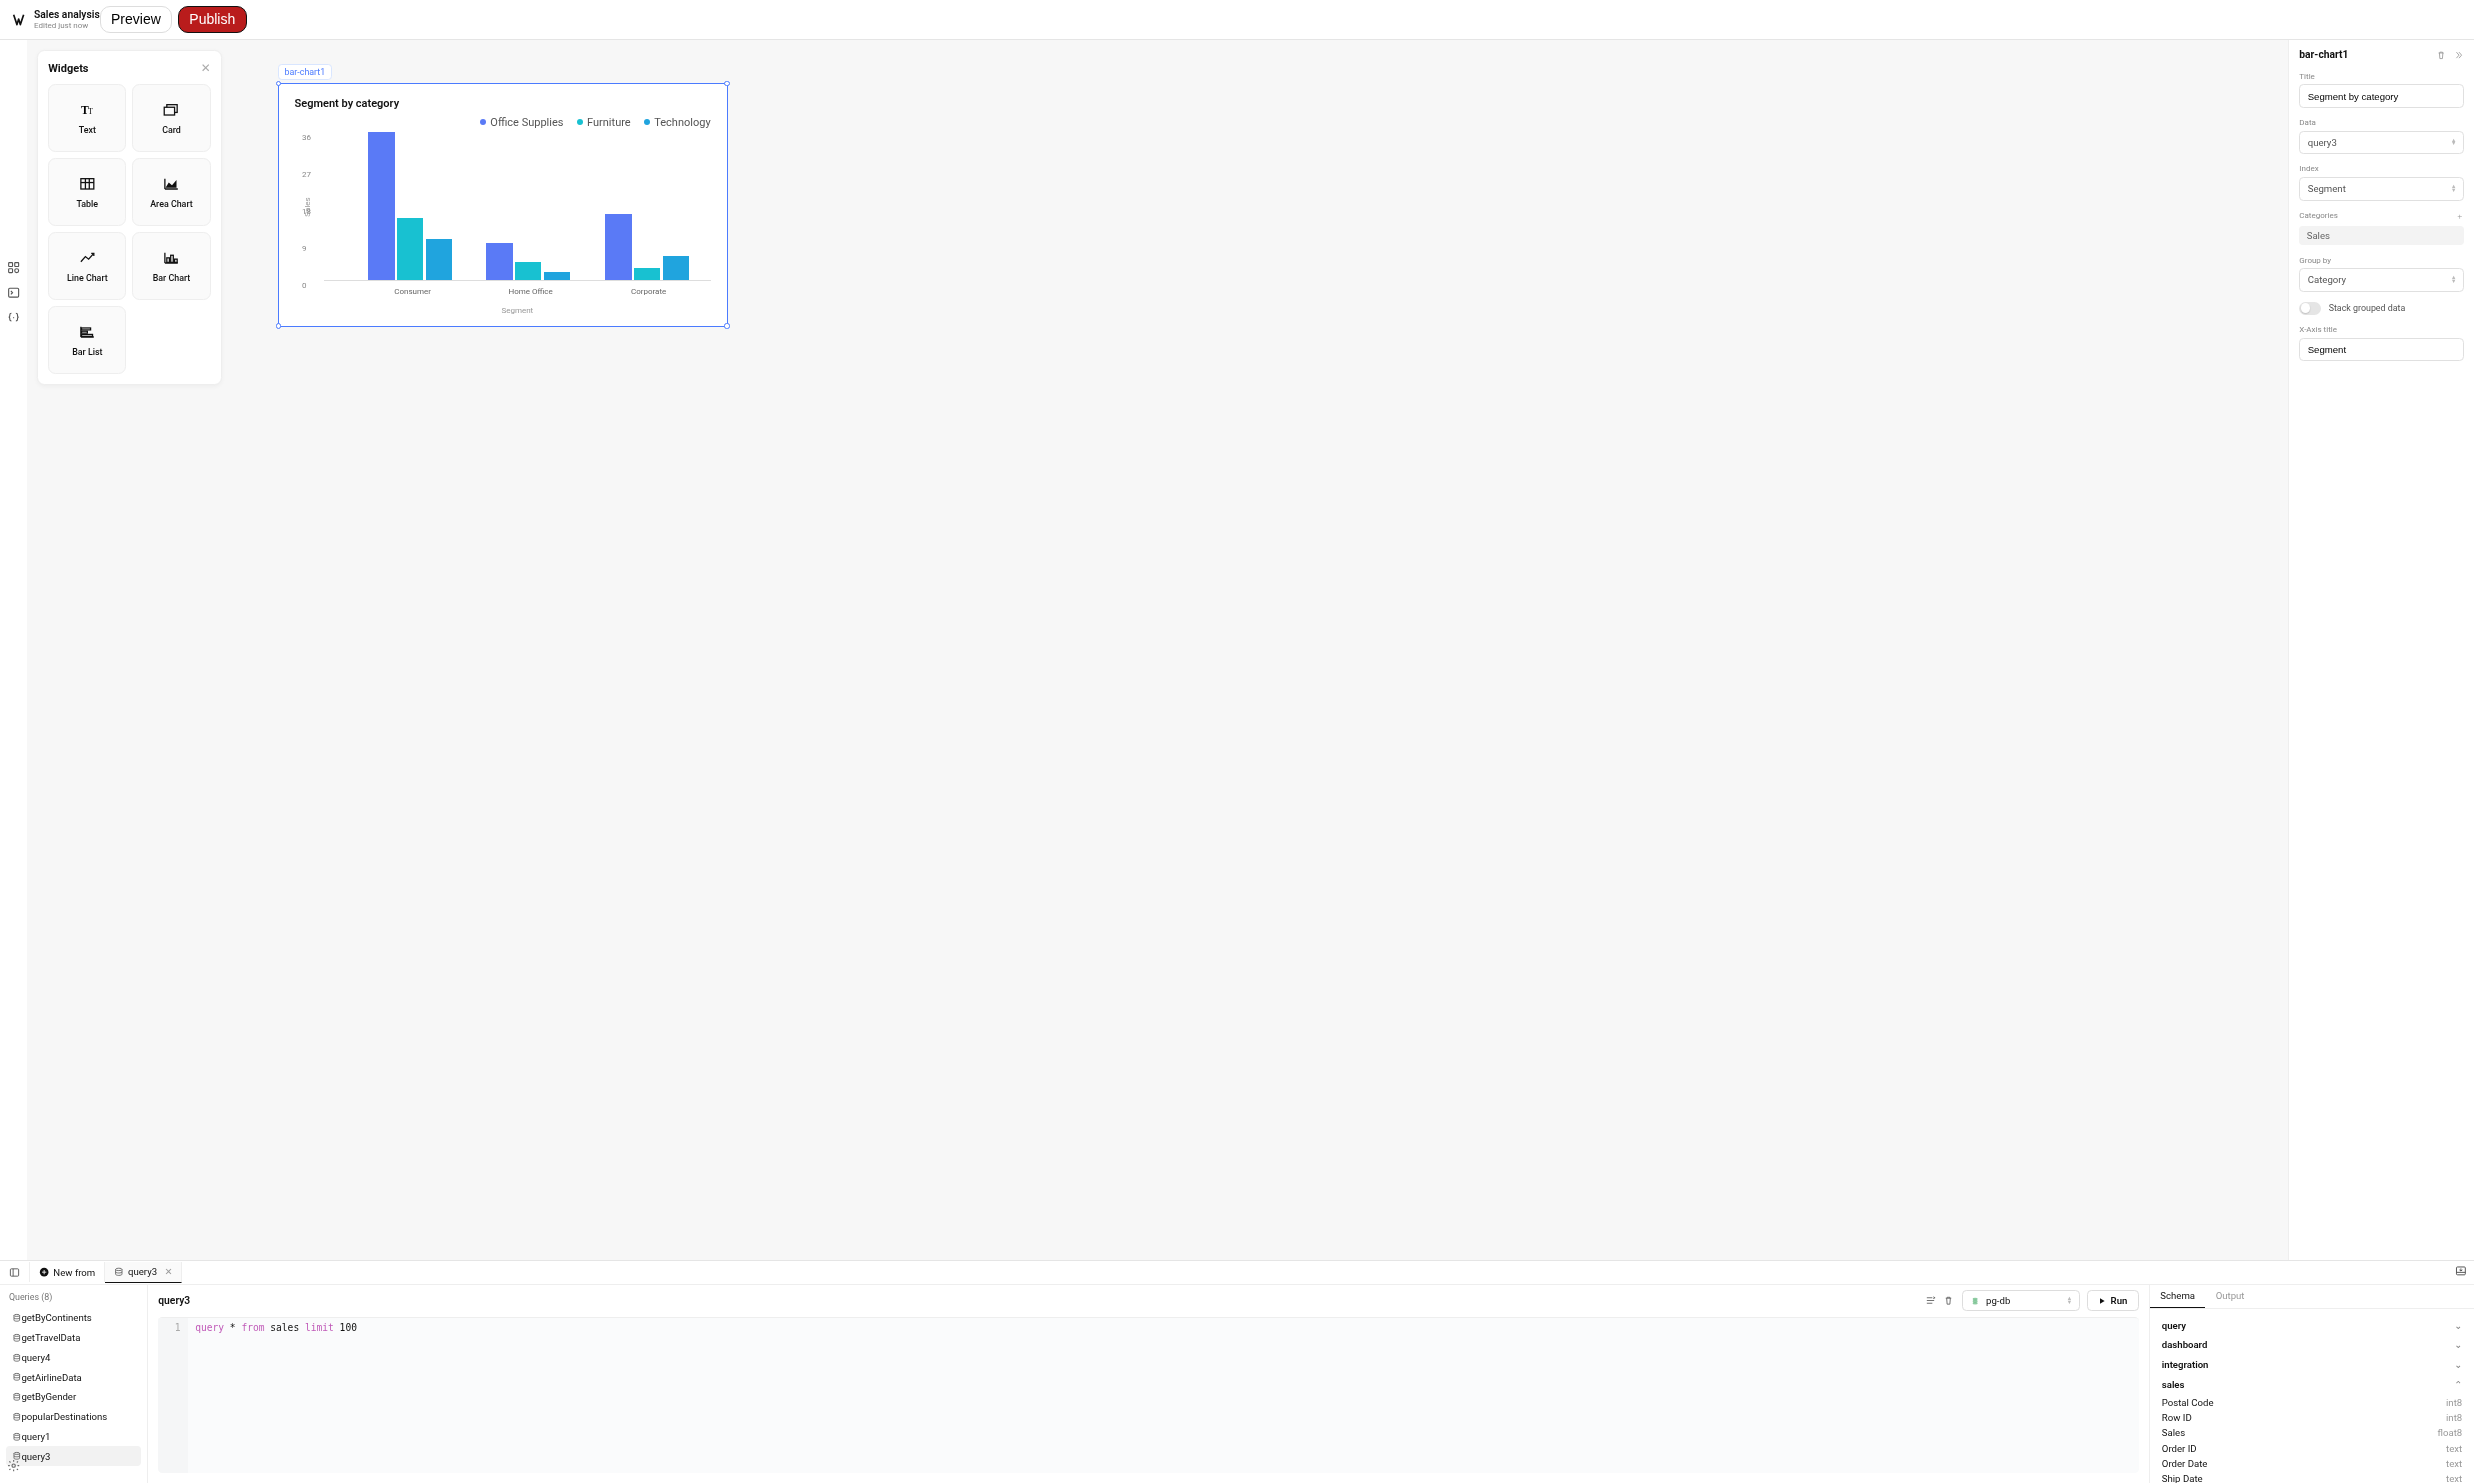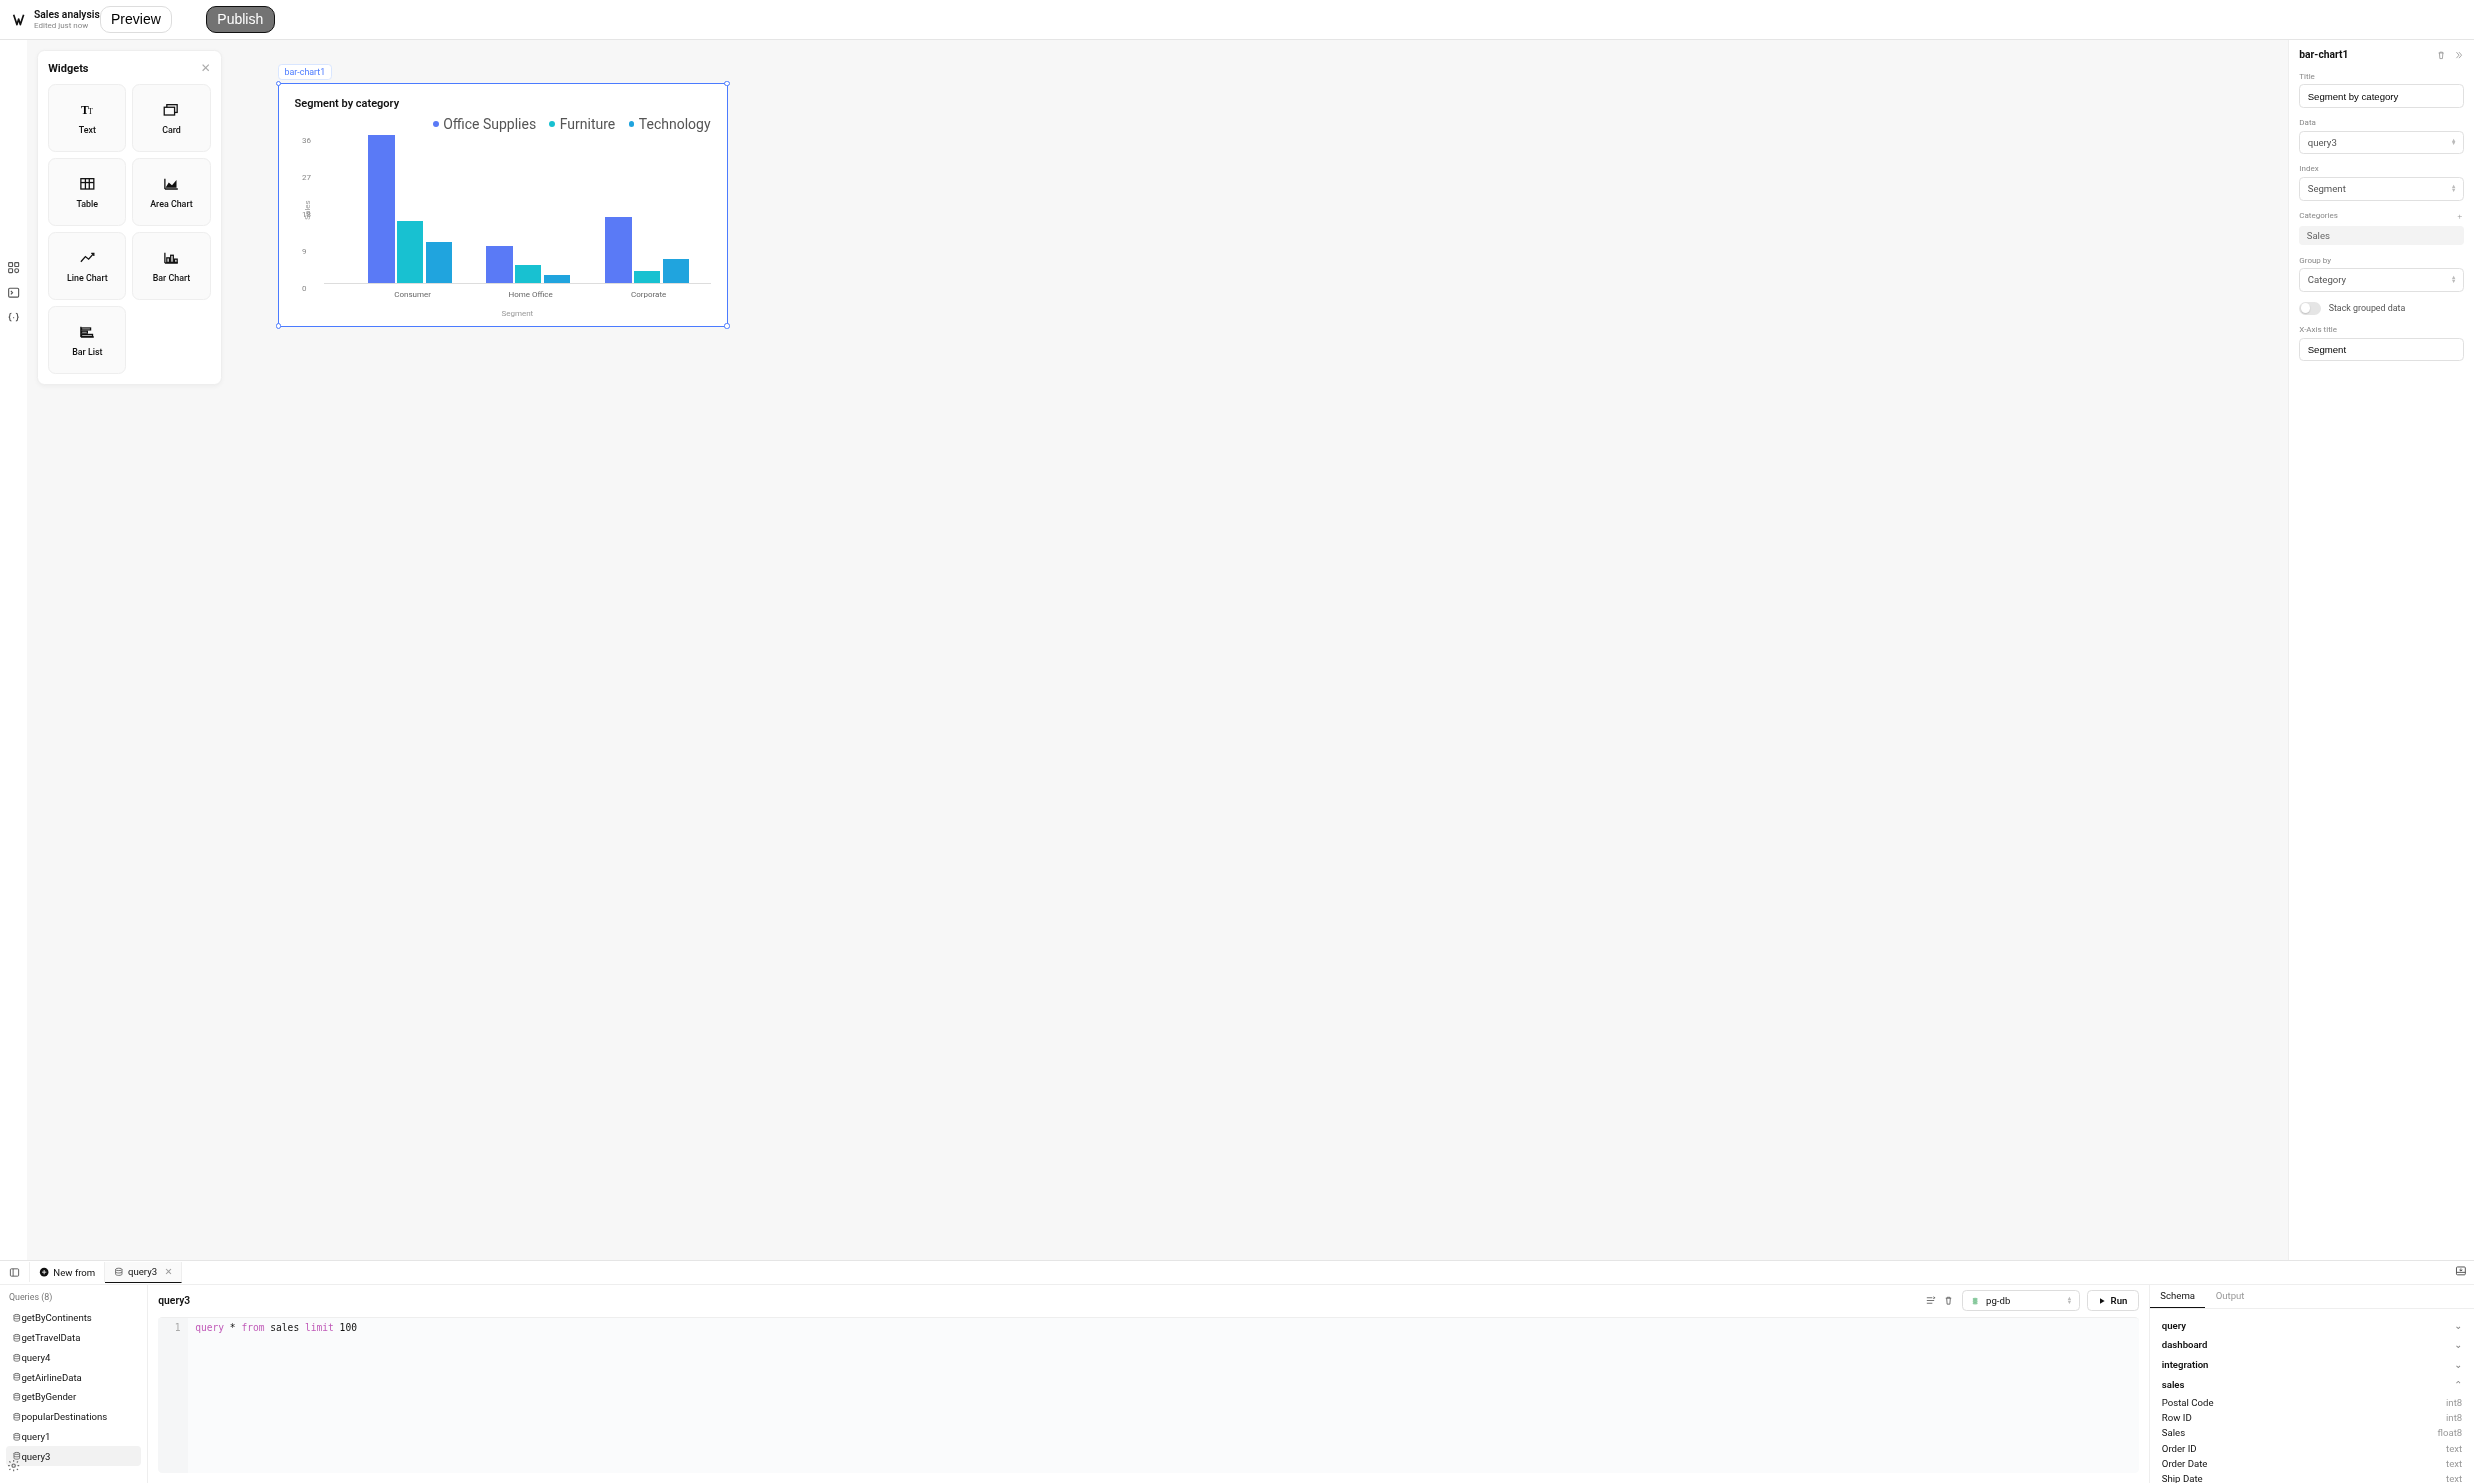--- a/index.html
+++ b/index.html
@@ -8,21 +8,21 @@
 .app { display: flex; flex-direction: column; height: 100vh; }
 
 
 .topbar { display: flex; align-items: center; justify-content: flex-start; padding: 5.9px 11.8px; border-bottom: 0.7px solid #e5e5e5; }
 .topbar-left { display: flex; align-items: center; gap: 8.9px; }
 .logo { width: 13.3px; height: 13.3px; }
 .title-block .title { font-weight: 600; font-size: 10.3px; }
 .title-block .subtitle { font-size: 8px; color: #888; }
 .topbar-right { display: flex; gap: 5.9px; }
 .btn { border: 0.7px solid #ddd; background: #fff; border-radius: 10px; padding: 4.4px 10.3px; font-size: 14px; cursor: pointer; }
-.btn-primary { background: #737373; color: #fff; border-color: #111; margin-left: 28px; }
+.btn-primary { background: #b91c1c; color: #fff; border-color: #111; }
 
 
 .main { flex: 1; display: flex; position: relative; min-height: 0; }
 
 
 .rail { width: 26.6px; display: flex; flex-direction: column; align-items: center; padding-top: 221px; gap: 11.8px; border-right: none; }
 .rail-icon { width: 13.3px; height: 13.3px; color: #555; cursor: pointer; }
 
 
 .canvas-wrap { flex: 1; background: #f7f7f7; position: relative; padding: 10.3px; overflow: hidden; }
@@ -39,21 +39,21 @@
 .widget-tile.last { grid-column: 1; }
 
 
 .chart-frame { position: absolute; left: 251px; top: 43px; width: 450px; }
 .chart-tag { position: absolute; top: -19px; left: 0; background: #fff; border: 0.7px solid #d9e6ff; color: #4b7bff; font-size: 8.9px; padding: 2.2px 5.9px; border-radius: 3.7px; }
 .chart-card { background: #fff; border: 0.7px solid #4b7bff; border-radius: 2.2px; padding: 13.3px 16px 10.3px 16px; position: relative; height: 244px; }
 .chart-handle { position: absolute; width: 5.2px; height: 5.2px; background: #fff; border: 0.7px solid #4b7bff; border-radius: 50%; }
 .ch-tl { top: -3px; left: -3px; } .ch-tr { top: -3px; right: -3px; }
 .ch-bl { bottom: -3px; left: -3px; } .ch-br { bottom: -3px; right: -3px; }
 .chart-title { font-size: 11px; font-weight: 600; margin-bottom: 5.9px; }
-.chart-legend { display: flex; gap: 13.3px; justify-content: flex-end; font-size: 14px; color: #555; margin-bottom: 4.4px; }
+.chart-legend { display: flex; gap: 13.3px; justify-content: flex-end; font-size: 11px; color: #555; margin-bottom: 4.4px; }
 .legend-item { display: flex; align-items: center; gap: 4.4px; }
 .legend-dot { width: 5.9px; height: 5.9px; border-radius: 50%; }
 .plot { position: relative; height: 148px; margin-left: 29.5px; border-bottom: 0.7px solid #ddd; }
 .ylabel { position: absolute; left: -26.6px; top: 50%; transform: translateY(-50%) rotate(-90deg); font-size: 8px; color: #999; }
 .ytick { position: absolute; left: -22px; font-size: 8px; color: #888; transform: translateY(50%); }
 .bars-group { position: absolute; bottom: 0; display: flex; gap: 2.2px; align-items: flex-end; }
 .bar { width: 26.6px; }
 .xlabels { display: flex; margin-left: 29.5px; margin-top: 5.9px; font-size: 8px; color: #666; }
 .xlabel { text-align: center; }
 .xaxis-title { text-align: center; font-size: 8px; color: #999; margin-top: 10.3px; margin-left: 29.5px; }

